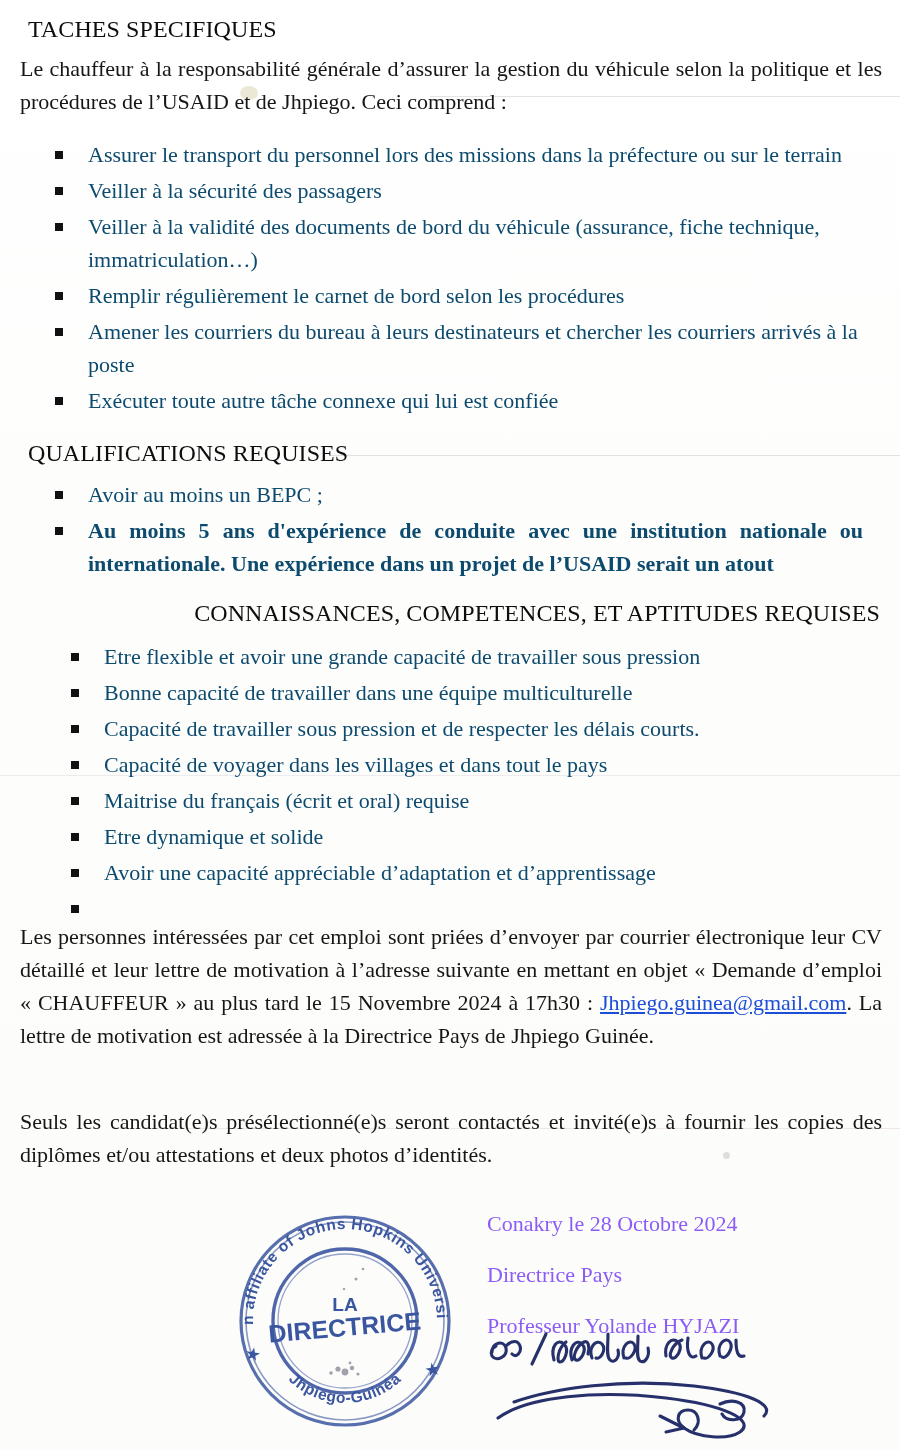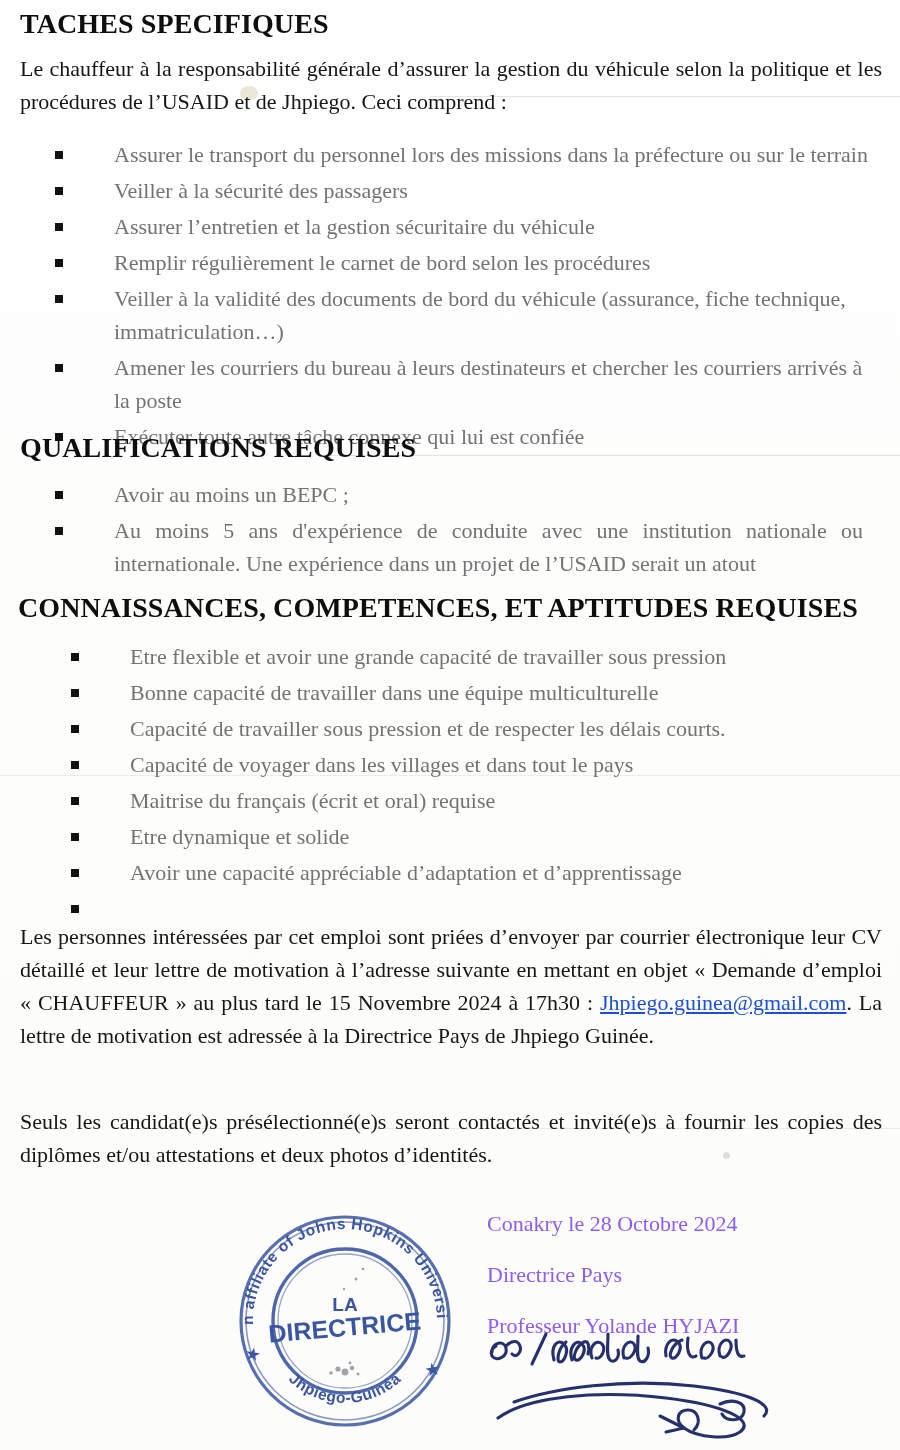--- a/index.html
+++ b/index.html
@@ -42,47 +42,47 @@
   .smudge.m1 { left: 240px; top: 86px;  width: 18px; height: 14px; background: rgba(190,178,120,0.30); }
   .smudge.m2 { left: 723px; top: 1152px; width: 7px; height: 7px; background: rgba(120,120,120,0.22); }
 
   .content {
     position: absolute;
     left: 0; top: 0;
     width: 900px;
   }
 
   h2.section {
-    font-size: 28px;
-    font-weight: bold;
+    font-size: 24px;
+    font-weight: normal;
     letter-spacing: 0.1px;
-    margin: 0;
+    margin: 8px;
     color: #0e0e0e;
   }
 
   p.para {
     font-size: 22px;
     line-height: 33px;
     margin: 0;
     text-align: justify;
     color: #161616;
   }
 
   ul.bullets {
     list-style: none;
     margin: 0;
     padding: 0;
   }
   ul.bullets > li {
     position: relative;
     font-size: 22px;
     line-height: 33px;
-    padding-left: 114px;
+    padding-left: 88px;
     margin: 0 0 3px 0;
-    color: #737373;
+    color: #0c4a6e;
     text-align: left;
   }
   ul.bullets > li.just { text-align: justify; }
   ul.bullets > li .marker {
     position: absolute;
     left: 55px;
     top: 13px;
     width: 8px;
     height: 8px;
     background: #111;
@@ -167,56 +167,55 @@
     <li>
       <span class="marker"></span>
       <span>Assurer le transport du personnel lors des missions dans la préfecture ou sur le terrain</span>
     </li>
     <li>
       <span class="marker"></span>
       <span>Veiller à la sécurité des passagers</span>
     </li>
     <li>
       <span class="marker"></span>
-      <span>Assurer l’entretien et la gestion sécuritaire du véhicule</span>
+    </li>
+    <li style="padding-right:22px;">
+      <span class="marker"></span>
+      <span>Veiller à la validité des documents de bord du véhicule (assurance, fiche technique, immatriculation…)</span>
     </li>
     <li>
       <span class="marker"></span>
       <span>Remplir régulièrement le carnet de bord selon les procédures</span>
-    </li>
-    <li style="padding-right:22px;">
-      <span class="marker"></span>
-      <span>Veiller à la validité des documents de bord du véhicule (assurance, fiche technique, immatriculation…)</span>
     </li>
     <li style="padding-right:18px;">
       <span class="marker"></span>
       <span>Amener les courriers du bureau à leurs destinateurs et chercher les courriers arrivés à la poste</span>
     </li>
     <li>
       <span class="marker"></span>
       <span>Exécuter toute autre tâche connexe qui lui est confiée</span>
     </li>
   </ul>
 
   <div style="position:absolute;left:20px;top:432px;width:862px;">
     <h2 class="section">QUALIFICATIONS REQUISES</h2>
   </div>
 
   <ul class="bullets" style="position:absolute;left:0px;top:478px;width:885px;">
     <li>
       <span class="marker"></span>
       <span>Avoir au moins un BEPC ;</span>
     </li>
-    <li class="just" style="padding-right:22px;">
+    <li class="just" style="padding-right:22px;font-weight:bold;">
       <span class="marker"></span>
       <span>Au moins 5 ans d'expérience de conduite avec une institution nationale ou internationale. Une expérience dans un projet de l’USAID serait un atout</span>
     </li>
   </ul>
 
-  <div style="position:absolute;left:18px;top:592px;width:870px;">
+  <div style="position:absolute;left:18px;top:592px;width:870px;text-align:right;">
     <h2 class="section">CONNAISSANCES, COMPETENCES, ET APTITUDES REQUISES</h2>
   </div>
 
   <ul class="bullets" style="position:absolute;left:16px;top:640px;width:885px;">
     <li>
       <span class="marker"></span>
       <span>Etre flexible et avoir une grande capacité de travailler sous pression</span>
     </li>
     <li>
       <span class="marker"></span>

